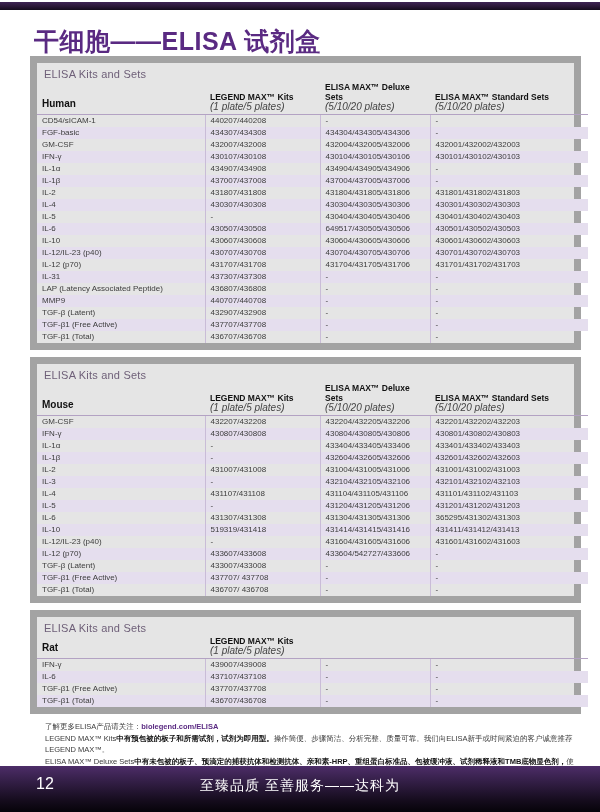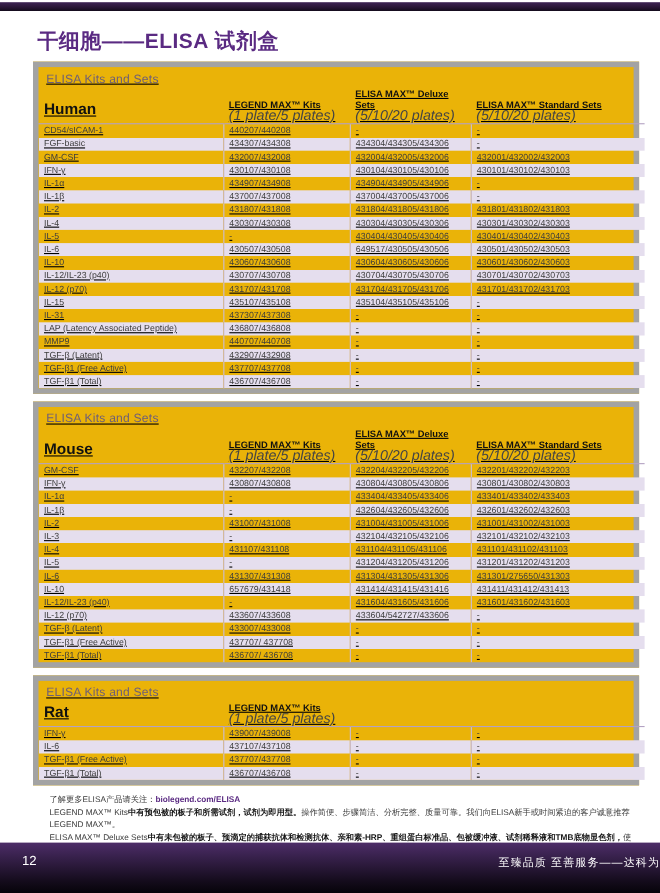--- a/index.html
+++ b/index.html
@@ -6,56 +6,56 @@
   body{
     width:600px;height:812px;position:relative;overflow:hidden;
     background:#ffffff;font-family:"Liberation Sans",sans-serif;
   }
   .top-bar{
     position:absolute;top:2px;left:0;width:600px;height:8px;
     background:linear-gradient(180deg,#3f2455 0%,#2a1737 55%,#140b1c 100%);
   }
   .page-title{
     position:absolute;top:25px;left:34px;margin:0;
-    font-size:19px;font-weight:bold;color:#5a2a82;letter-spacing:0.5px;
+    font-size:25px;font-weight:bold;color:#5a2a82;letter-spacing:0.5px;
   }
   .content{position:absolute;top:56px;left:30px;width:551px;}
-  .tbl-wrap{border:5px solid #a3a3a3;margin-bottom:7px;background:#eab308;text-decoration:underline;}
+  .tbl-wrap{border:7px solid #a3a3a3;margin-bottom:7px;background:#e5e5e5;}
   .section-title{
     color:#6e5f78;font-size:11px;padding:5px 7px 1px 7px;letter-spacing:0.2px;
   }
   table{width:551px;border-collapse:collapse;table-layout:fixed;}
   col.c1{width:168px;} col.c2{width:115px;} col.c3{width:110px;} col.c4{width:158px;}
   thead th{
     text-align:left;vertical-align:bottom;padding:1px 5px 3px 5px;
     border-bottom:1px solid #b3a2c3;font-weight:normal;
   }
-  .species{font-size:14px;font-weight:bold;color:#111;margin-top:15px;}
+  .species{font-size:10px;font-weight:bold;color:#111;margin-top:15px;}
   .col-title{display:block;font-size:8.5px;font-weight:bold;color:#111;line-height:10px;}
-  .col-sub{display:block;font-size:13px;font-style:italic;color:#444;line-height:9px;}
+  .col-sub{display:block;font-size:10px;font-style:italic;color:#444;line-height:9px;}
   tbody td{
     padding:2px 5px;font-size:8px;line-height:8px;height:8px;color:#3c3c3c;
     white-space:nowrap;overflow:hidden;
   }
   tbody td + td{border-left:1px solid #c9bcd7;}
   tbody tr:nth-child(even){background:#e5deee;}
   .notes{margin-top:3px;width:548px;}
   .notes p{margin:0 0 1px 15px;font-size:7.5px;line-height:11px;color:#3a3a3a;}
   .notes .b{font-weight:bold;color:#141414;}
   .notes .link{font-weight:bold;color:#5a2a82;cursor:pointer;}
   .bottom-bar{
     position:absolute;left:0;top:766px;width:600px;height:46px;
     background:linear-gradient(180deg,#4d2d68 0%,#36204a 30%,#150c1d 75%,#060309 100%);
   }
   .page-number{
-    position:absolute;left:20px;top:9px;color:#ffffff;font-size:12px;
+    position:absolute;left:36px;top:9px;color:#ffffff;font-size:16px;
   }
   .footer-slogan{
-    position:absolute;left:0;top:11px;width:600px;text-align:right;
-    color:#ffffff;font-size:10px;letter-spacing:1px;
+    position:absolute;left:0;top:11px;width:600px;text-align:center;
+    color:#ffffff;font-size:14px;letter-spacing:1px;
   }
 </style>
 </head>
 <body>
 
 <div class="top-bar"></div>
 
 <h1 class="page-title">干细胞——ELISA 试剂盒</h1>
 
 <div class="content">
@@ -159,26 +159,20 @@
             <td>430704/430705/430706</td>
             <td>430701/430702/430703</td>
           </tr>
           <tr>
             <td>IL-12 (p70)</td>
             <td>431707/431708</td>
             <td>431704/431705/431706</td>
             <td>431701/431702/431703</td>
           </tr>
           <tr>
-            <td>IL-15</td>
-            <td>435107/435108</td>
-            <td>435104/435105/435106</td>
-            <td>-</td>
-          </tr>
-          <tr>
             <td>IL-31</td>
             <td>437307/437308</td>
             <td>-</td>
             <td>-</td>
           </tr>
           <tr>
             <td>LAP (Latency Associated Peptide)</td>
             <td>436807/436808</td>
             <td>-</td>
             <td>-</td>
@@ -283,25 +277,25 @@
           <tr>
             <td>IL-5</td>
             <td>-</td>
             <td>431204/431205/431206</td>
             <td>431201/431202/431203</td>
           </tr>
           <tr>
             <td>IL-6</td>
             <td>431307/431308</td>
             <td>431304/431305/431306</td>
-            <td>431301/275650/431303</td>
+            <td>365295/431302/431303</td>
           </tr>
           <tr>
             <td>IL-10</td>
-            <td>657679/431418</td>
+            <td>519319/431418</td>
             <td>431414/431415/431416</td>
             <td>431411/431412/431413</td>
           </tr>
           <tr>
             <td>IL-12/IL-23 (p40)</td>
             <td>-</td>
             <td>431604/431605/431606</td>
             <td>431601/431602/431603</td>
           </tr>
           <tr>

